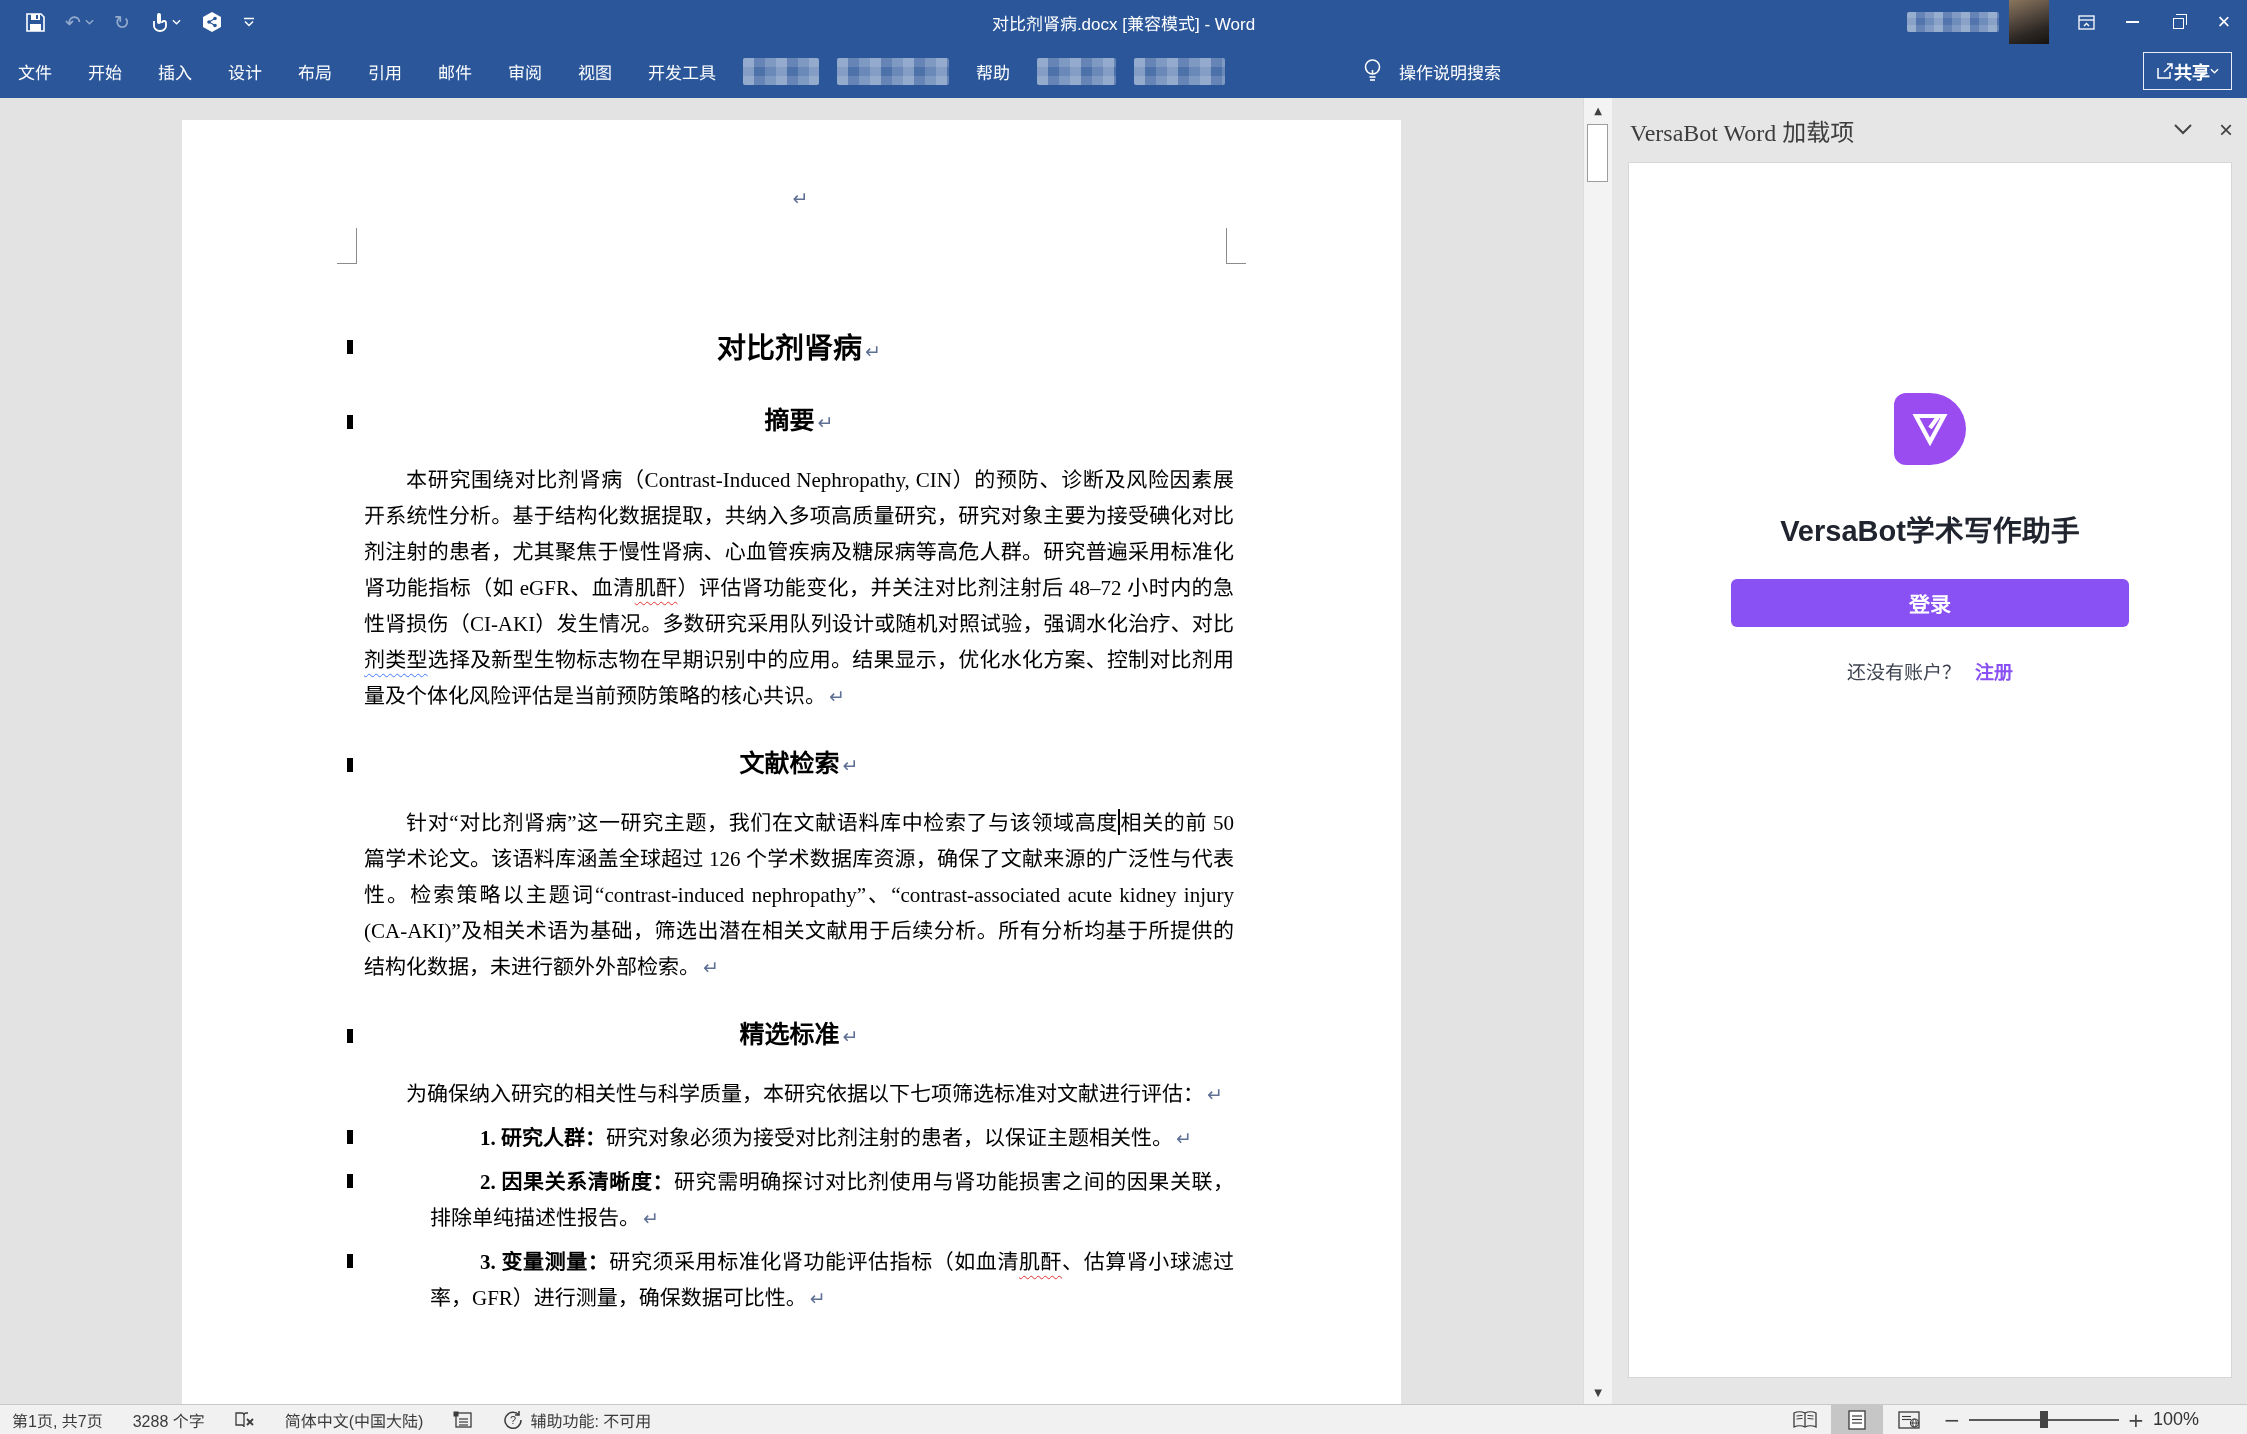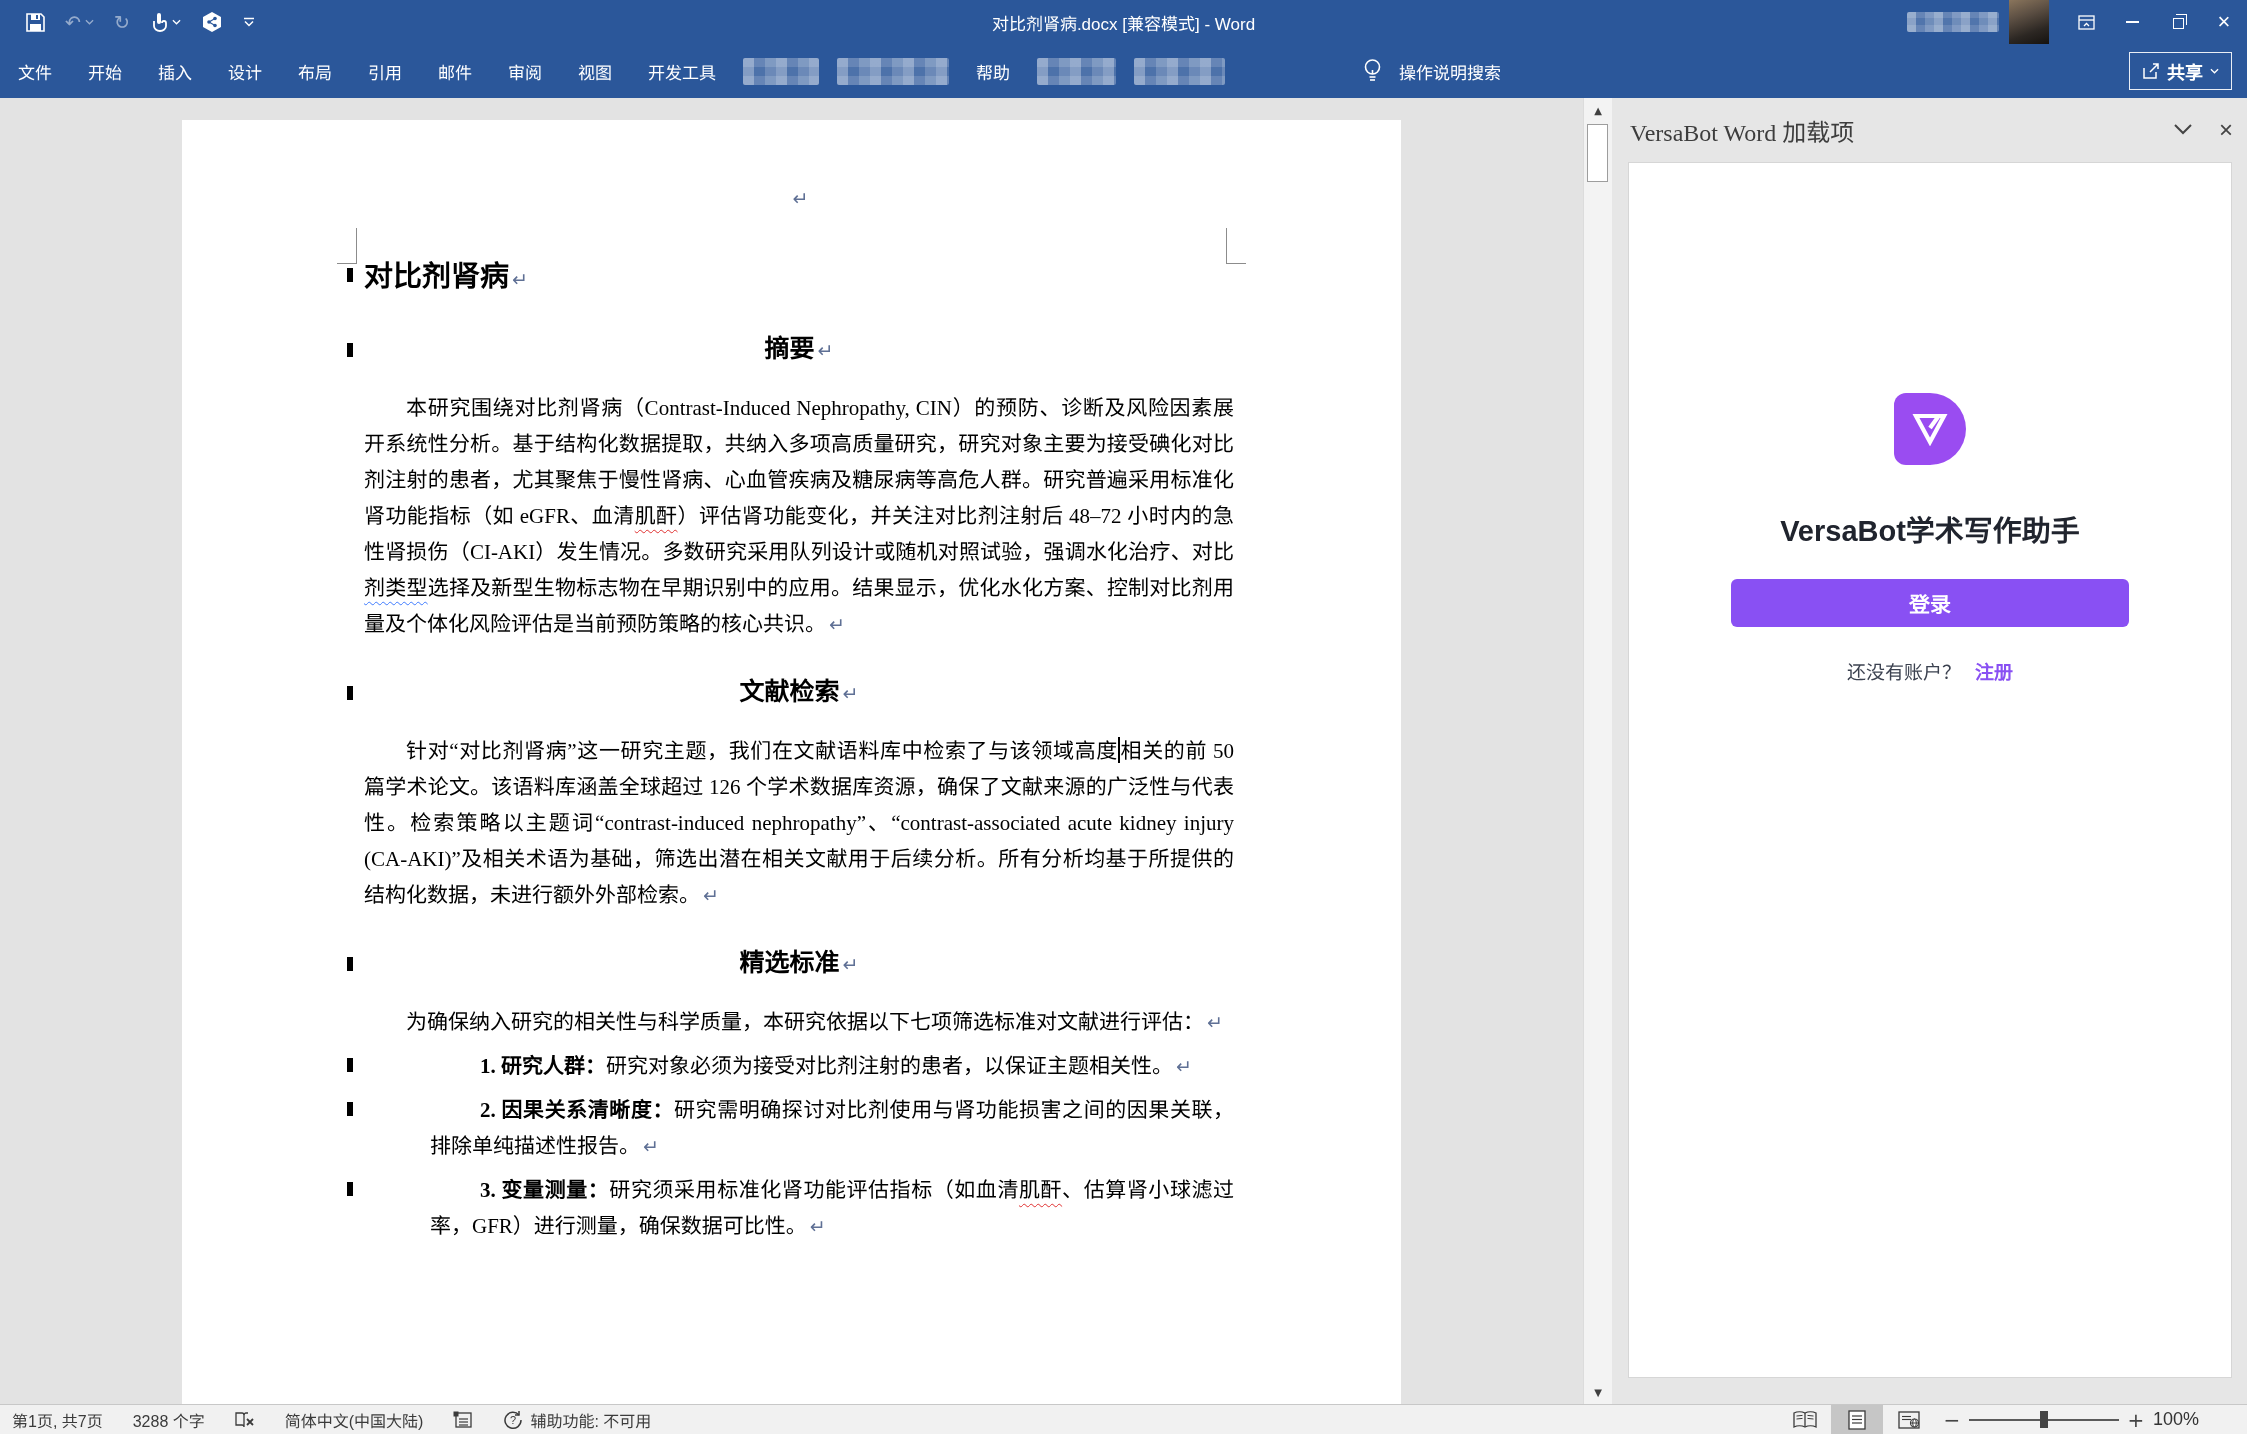--- a/index.html
+++ b/index.html
@@ -34,34 +34,34 @@
   .tabrow { position: absolute; top: 44px; left: 0; width: 100%; height: 54px;
     background: #2b579a; display: flex; align-items: center; color: #fff; font-size: 17px; z-index: 29; }
   .tabs { display: flex; align-items: center; }
   .tab { padding: 14px 18px; white-space: nowrap; }
   .tab.redacted { height: 27px; padding: 0; margin: 0 9px; border-radius: 2px;
     background:
       repeating-linear-gradient(90deg, rgba(255,255,255,.42) 0 11px, rgba(255,255,255,.16) 11px 22px, rgba(255,255,255,.30) 22px 33px),
       repeating-linear-gradient(0deg, rgba(255,255,255,.14) 0 9px, rgba(255,255,255,0) 9px 18px); }
   .search-group { position: absolute; left: 1363px; top: 0; height: 54px; display: flex; align-items: center; gap: 17px; }
   .share-btn { position: absolute; right: 15px; top: 8px; height: 38px; padding: 0 12px;
-    border: 1px solid rgba(255,255,255,.9); display: flex; align-items: center; gap: 7px;
+    border: 1px solid rgba(255,255,255,.9); display: flex; align-items: center; 
     font-size: 18px; font-weight: bold; }
 
   
   .doc-area { position: absolute; top: 98px; left: 0; width: 1612px; height: 1306px;
     background: #e3e3e3; overflow: hidden; }
   .page { position: absolute; left: 182px; top: 22px; width: 1219px; height: 1480px; background: #fff; }
   .crop { position: absolute; width: 20px; height: 36px; top: 108px; }
   .crop-l { left: 155px; border-right: 1px solid #8c8c8c; border-bottom: 1px solid #8c8c8c; }
   .crop-r { left: 1044px; border-left: 1px solid #8c8c8c; border-bottom: 1px solid #8c8c8c; }
   .text-area { position: absolute; left: 182px; top: 0; width: 870px; color: #000;
     font-family: "Liberation Serif", "DejaVu Serif", serif; font-size: 21px; }
   .line-center { margin-top: 66px; height: 22px; text-align: center; }
-  .h1 { margin-top: 48px; font-size: 29px; font-weight: bold; line-height: 40px; position: relative; }
+  .h1 { margin-top: 120px; font-size: 29px; font-weight: bold; text-align: center; line-height: 40px; position: relative; }
   .h2 { margin-top: 32px; font-size: 25px; font-weight: bold; text-align: center; line-height: 36px; position: relative; }
   .para { margin-top: 22px; line-height: 36px; text-align: justify; text-indent: 2em; }
   .item { margin-top: 8px; margin-left: 66px; line-height: 36px; text-align: justify; text-indent: 50px; position: relative; }
   .bullet::before { content: ""; position: absolute; left: -17px; top: 12px; width: 6px; height: 14px; background: #000; }
   .item.bullet::before { left: -83px; top: 10px; }
   .b { font-weight: bold; }
   .sq-red { text-decoration: underline wavy #e03131 1px; text-underline-offset: 6px; }
   .sq-blue { text-decoration: underline wavy #3f7bff 1px; text-underline-offset: 6px; }
   .pilcrow { color: #5f7095; font-family: "DejaVu Sans", sans-serif; font-size: 19px; margin-left: 3px; font-weight: normal; }
   .caret { display: inline-block; width: 2px; height: 26px; background: #000; vertical-align: -5px; }

